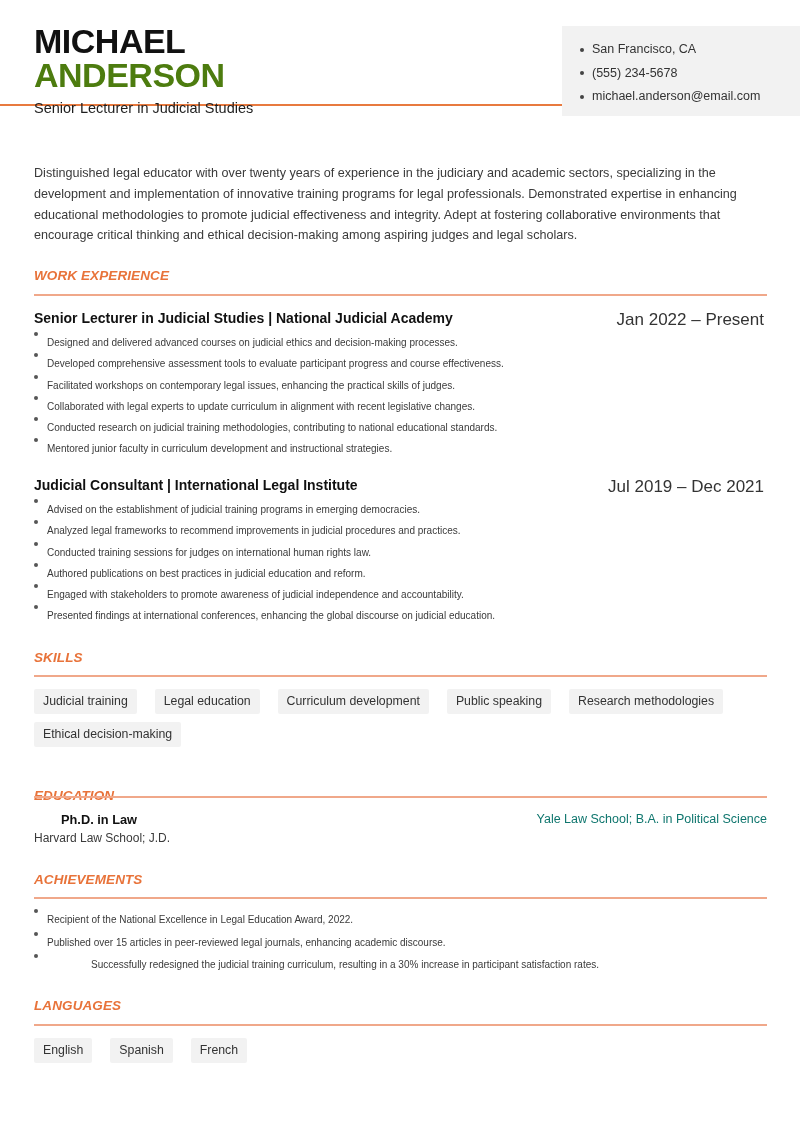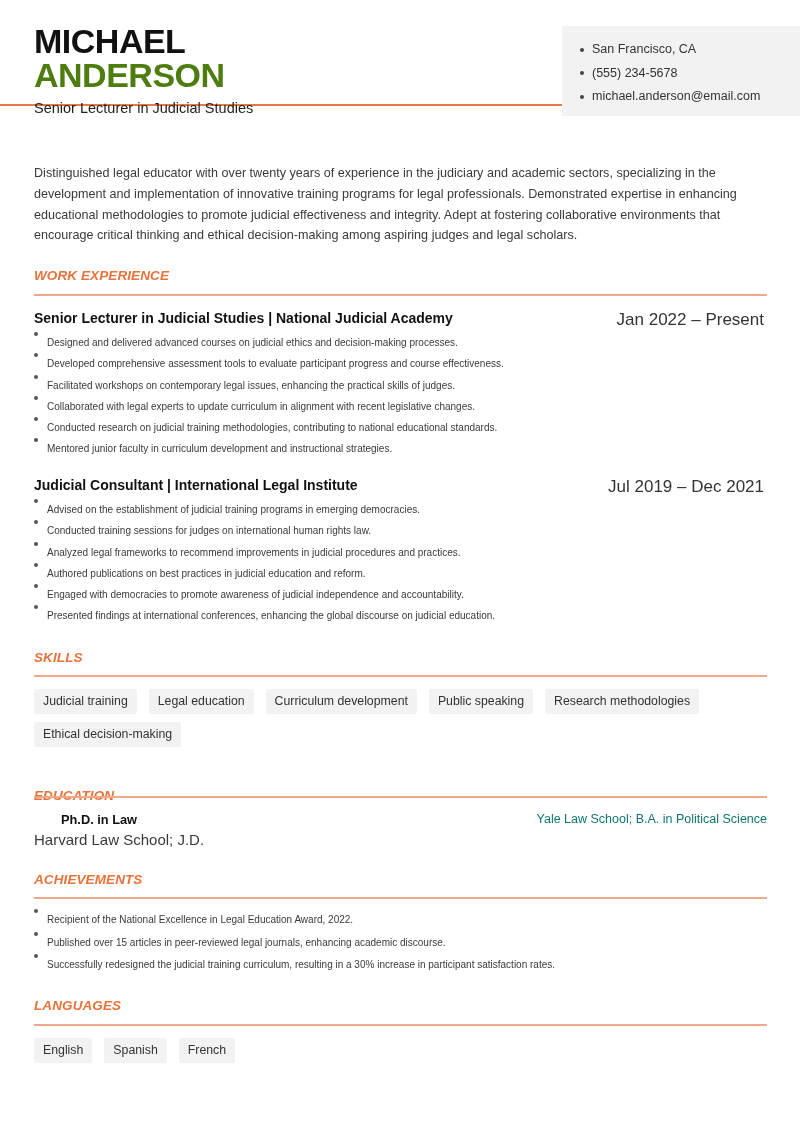--- a/index.html
+++ b/index.html
@@ -20,25 +20,25 @@
     .section-title { position: absolute; left: 34px; font-size: 13.5px; font-weight: bold; color: #e8733a; letter-spacing: 0.1px; font-style: italic; }
     .section-rule { position: absolute; left: 34px; width: 733px; height: 2px; background: #f0a88a; }
 
     .job-title { position: absolute; left: 34px; font-size: 14px; font-weight: bold; color: #111; }
     .job-date { position: absolute; right: 36px; font-size: 17px; color: #333; }
 
     .bullets { position: absolute; left: 34px; width: 740px; }
     .bullet { font-size: 10px; color: #3a3a3a; line-height: 21.3px; display: flex; align-items: flex-start; }
     .bullet .dot { width: 4px; height: 4px; background: #555; margin-right: 9px; }
 
-    .chips { position: absolute; left: 34px; width: 740px; display: flex; flex-wrap: wrap; gap: 8px 12px; }
+    .chips { position: absolute; left: 34px; width: 740px; display: flex; flex-wrap: wrap; gap: 8px 18px; }
     .chip { background: #f2f2f2; font-size: 12.3px; color: #333; padding: 0 9px; height: 25px; line-height: 25px; border-radius: 2px; }
 
     .edu-degree { position: absolute; left: 34px; top: 812px; font-size: 12.8px; font-weight: bold; color: #111; margin-left: 27px; }
-    .edu-school { position: absolute; left: 34px; top: 831px; font-size: 15px; color: #3a3a3a; }
+    .edu-school { position: absolute; left: 34px; top: 831px; font-size: 12px; color: #3a3a3a; }
     .edu-right { position: absolute; right: 33px; top: 812px; font-size: 12.5px; color: #0f766e; }
   </style>
 </head>
 <body>
 
 <div class="header">
   <div class="name-first">MICHAEL</div>
   <div class="name-last">ANDERSON</div>
   <div class="headline">Senior Lecturer in Judicial Studies</div>
 
@@ -94,33 +94,33 @@
 
 <div class="job-title" style="top:477px;">Judicial Consultant | International Legal Institute</div>
 <div class="job-date" style="top:477px;">Jul 2019 – Dec 2021</div>
 <div class="bullets" style="top:499px;">
   <div class="bullet">
       <span class="dot"></span>
       <span>Advised on the establishment of judicial training programs in emerging democracies.</span>
     </div>
   <div class="bullet">
       <span class="dot"></span>
-      <span>Conducted training sessions for judges on international human rights law.</span>
+      <span>Analyzed legal frameworks to recommend improvements in judicial procedures and practices.</span>
     </div>
   <div class="bullet">
       <span class="dot"></span>
-      <span>Analyzed legal frameworks to recommend improvements in judicial procedures and practices.</span>
+      <span>Conducted training sessions for judges on international human rights law.</span>
     </div>
   <div class="bullet">
       <span class="dot"></span>
       <span>Authored publications on best practices in judicial education and reform.</span>
     </div>
   <div class="bullet">
       <span class="dot"></span>
-      <span>Engaged with democracies to promote awareness of judicial independence and accountability.</span>
+      <span>Engaged with stakeholders to promote awareness of judicial independence and accountability.</span>
     </div>
   <div class="bullet">
       <span class="dot"></span>
       <span>Presented findings at international conferences, enhancing the global discourse on judicial education.</span>
     </div>
 </div>
 
 <div class="section-title" style="top:650px;">SKILLS</div>
 <div class="section-rule" style="top:675px;"></div>
 <div class="chips" style="top:689px;">
@@ -142,21 +142,21 @@
 <div class="section-rule" style="top:897px;"></div>
 <div class="bullets" style="top:909px;">
   <div class="bullet" style="line-height:22.5px;">
       <span class="dot"></span>
       <span>Recipient of the National Excellence in Legal Education Award, 2022.</span>
     </div>
   <div class="bullet" style="line-height:22.5px;">
       <span class="dot"></span>
       <span>Published over 15 articles in peer-reviewed legal journals, enhancing academic discourse.</span>
     </div>
-  <div class="bullet" style="line-height:22.5px;">
+  <div class="bullet" style="line-height:22.5px;gap:44px;">
       <span class="dot"></span>
       <span>Successfully redesigned the judicial training curriculum, resulting in a 30% increase in participant satisfaction rates.</span>
     </div>
 </div>
 
 <div class="section-title" style="top:998px;">LANGUAGES</div>
 <div class="section-rule" style="top:1024px;"></div>
 <div class="chips" style="top:1038px;">
   <div class="chip">English</div>
   <div class="chip">Spanish</div>

